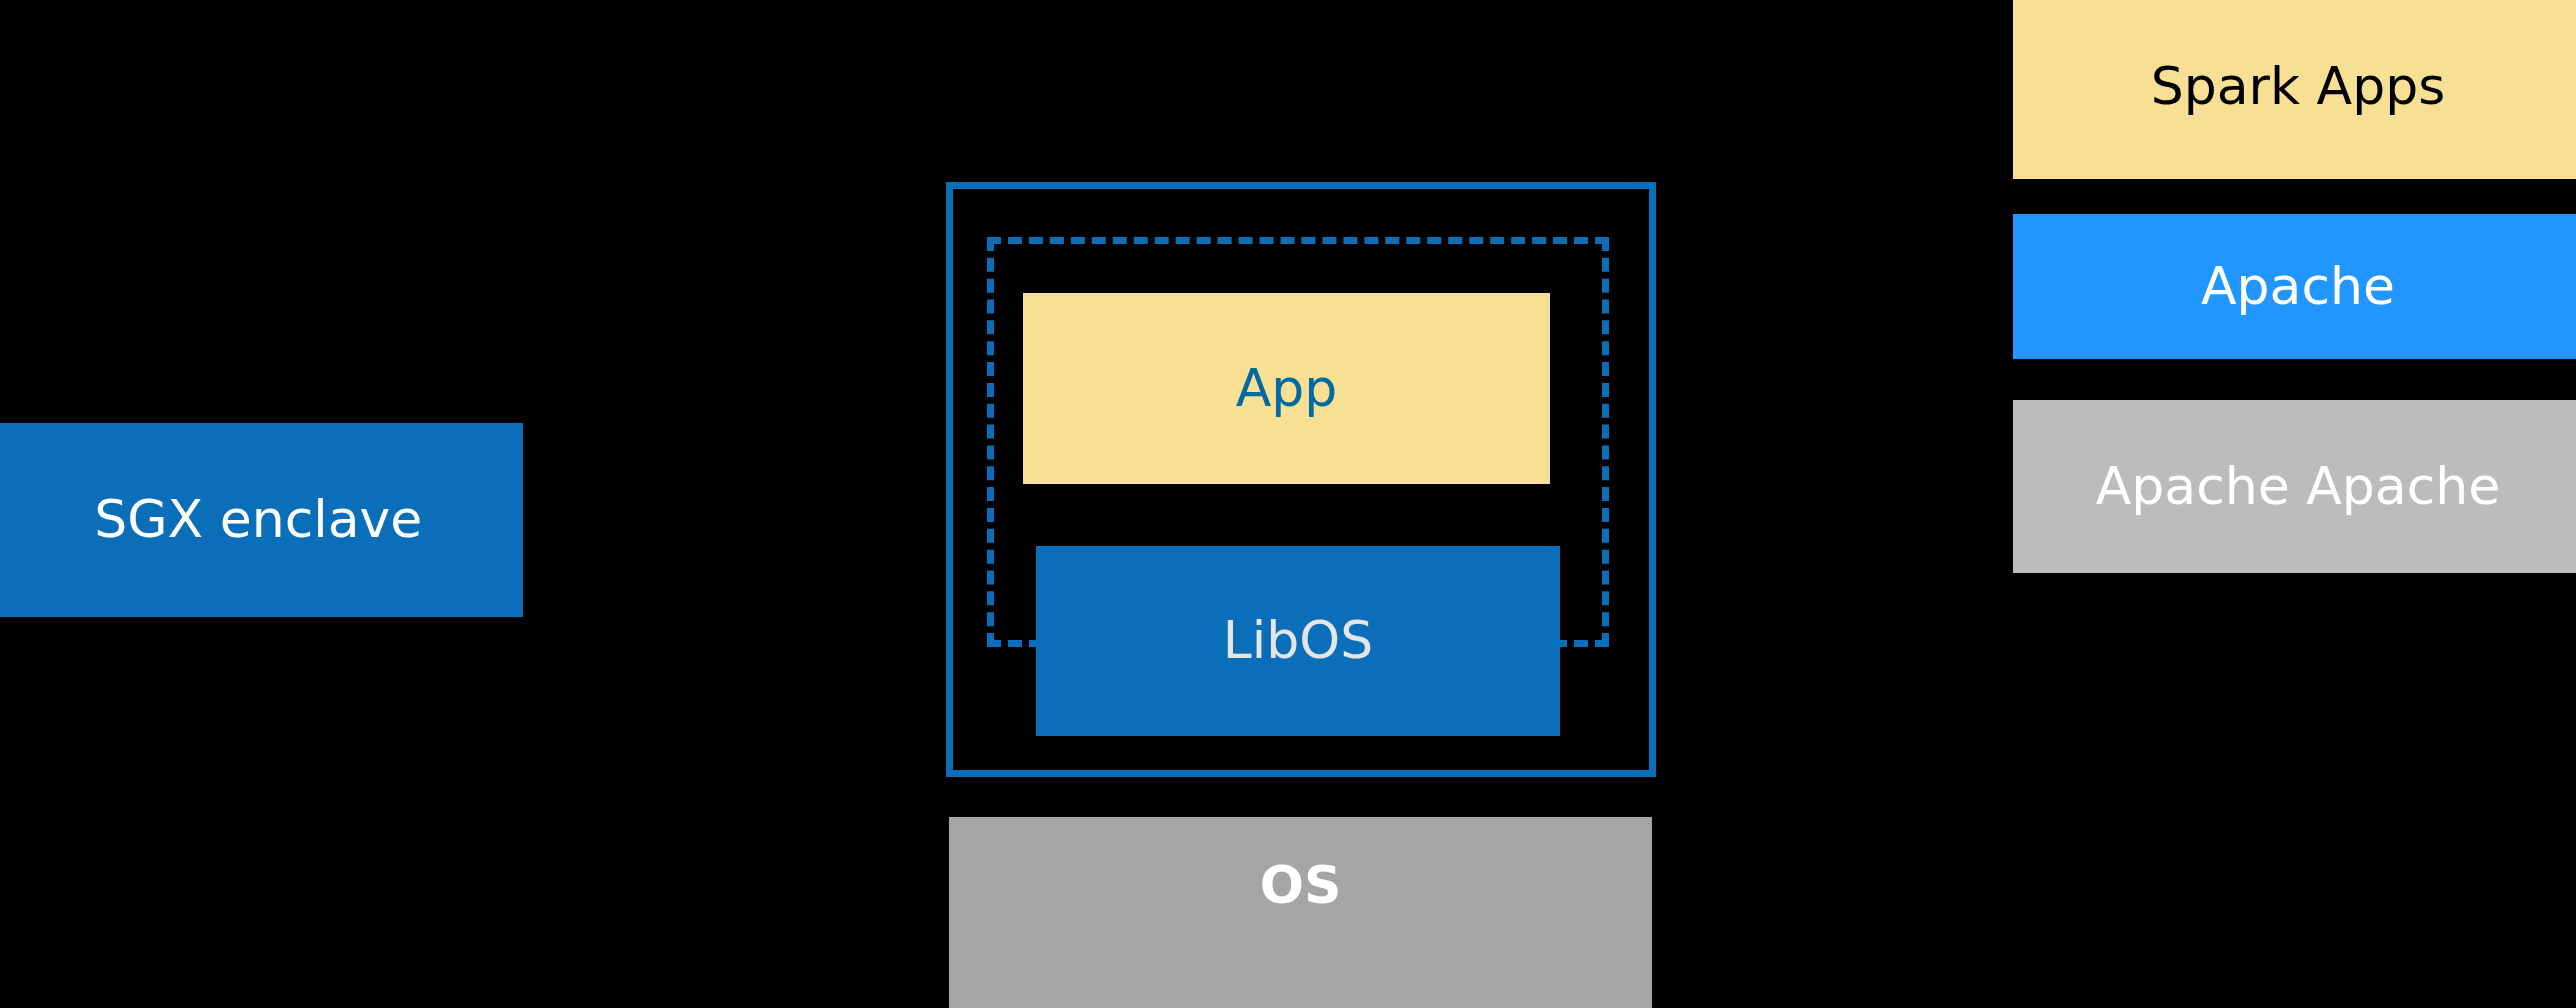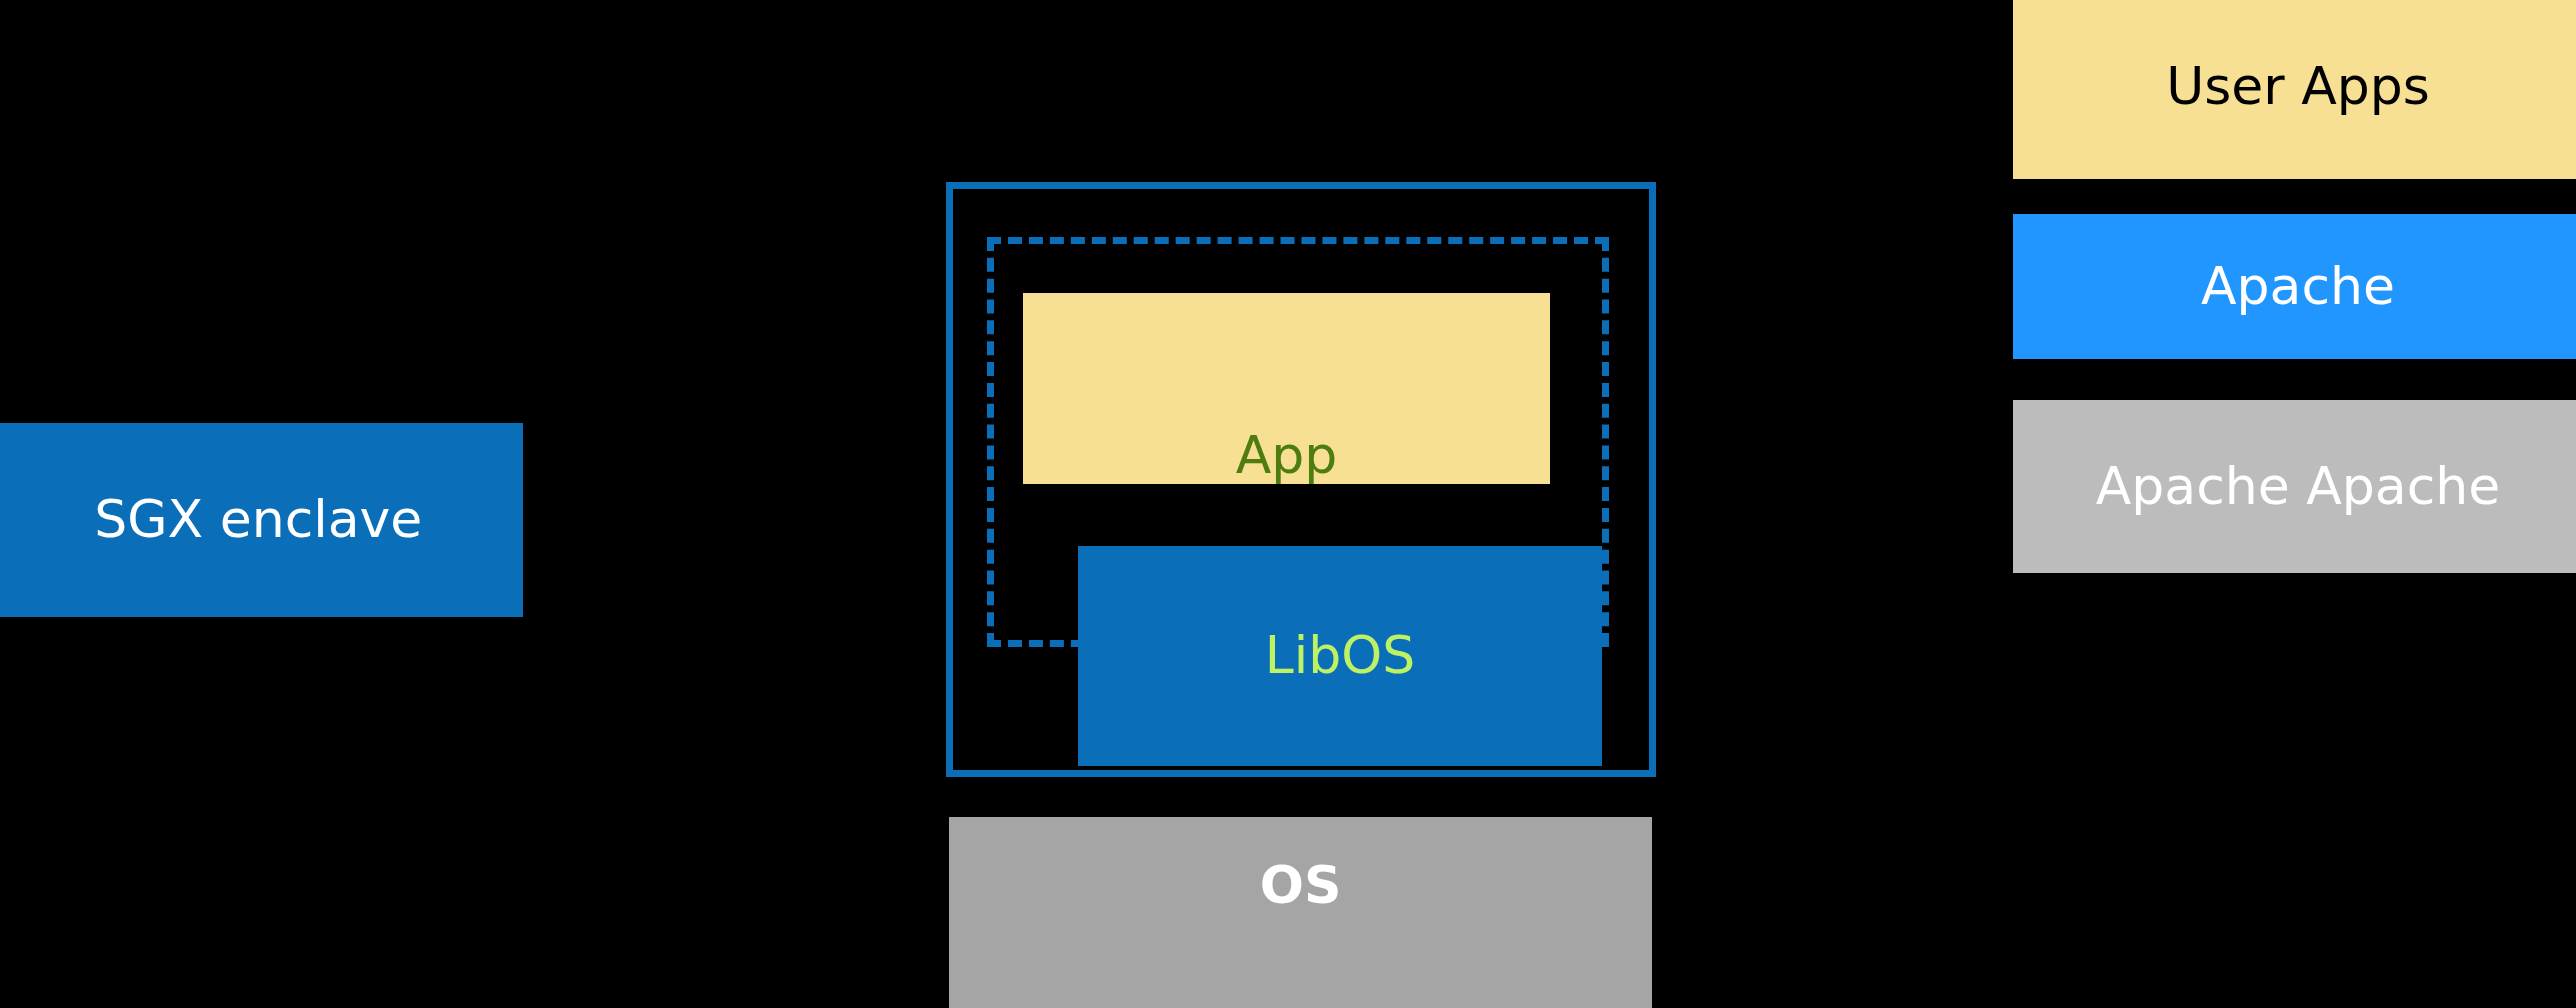--- a/index.html
+++ b/index.html
@@ -56,33 +56,31 @@
     height: 410px;
     border: 7.5px dashed #0A6FB8;
     background: transparent;
   }
   #app-box {
     left: 1023px;
     top: 293px;
     width: 527px;
     height: 191px;
     background: #F7DF94;
-    color: #4d7c0f;
+    color: #0369a1;
     font-size: 52px;
-    align-items: flex-end;
   }
   #libos-box {
     left: 1036px;
     top: 546px;
     width: 524px;
-    height: 220px;
+    height: 190px;
     background: #0A6FB8;
-    color: #bef264;
+    color: #e5e5e5;
     font-size: 52px;
-    margin-left: 42px;
   }
   #os-box {
     left: 949px;
     top: 817px;
     width: 703px;
     height: 201px;
     background: #A5A5A5;
     color: #FFFFFF;
     font-size: 52px;
     font-weight: bold;
@@ -163,21 +161,21 @@
 
   <div class="box" id="libos-box">
     <span>LibOS</span>
   </div>
 
   <div class="box" id="os-box">
     <span>OS</span>
   </div>
 
   <div class="box" id="user-apps-box">
-    <span>User Apps</span>
+    <span>Spark Apps</span>
   </div>
 
   <div class="box" id="bigdl-box">
     <span>Apache</span>
   </div>
 
   <div class="box" id="apache-spark-box">
     <span>Apache Apache</span>
   </div>
 

